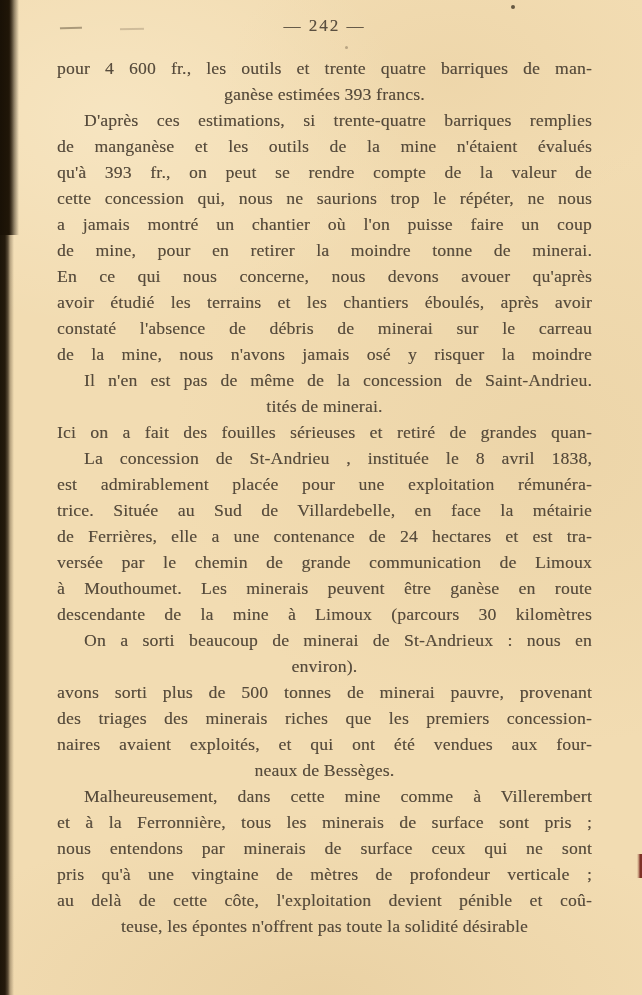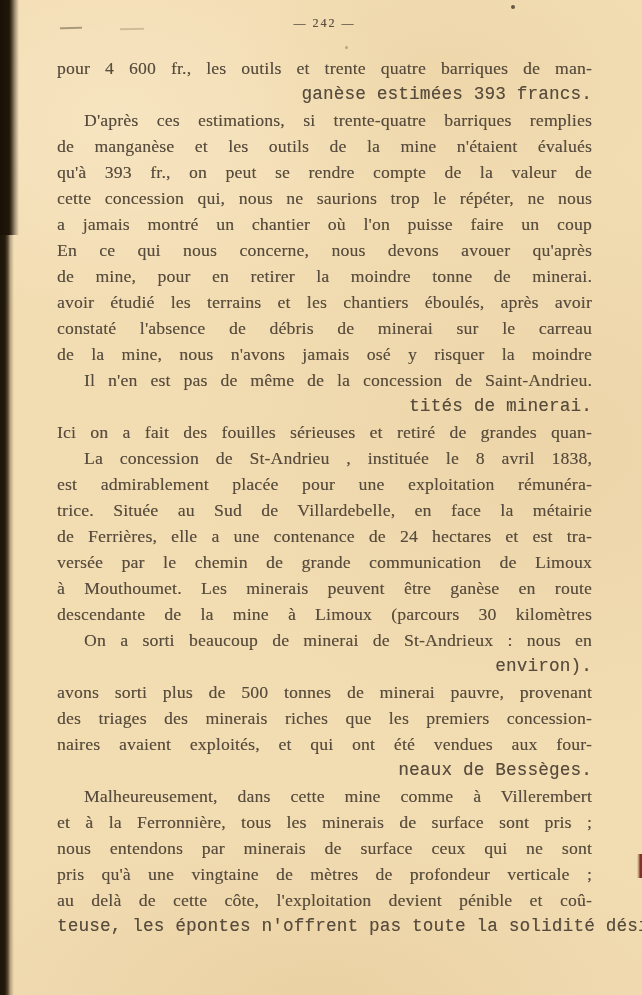--- a/index.html
+++ b/index.html
@@ -24,33 +24,33 @@
       rgba(60,44,22,0.35) 10px,rgba(60,44,22,0) 14px);
   }
   .binding-top{
     position:absolute;left:0;top:0;width:19px;height:235px;
     background:linear-gradient(to right,
       #191106 0px,#201608 9px,rgba(36,26,12,0.6) 13px,rgba(36,26,12,0) 19px);
     filter:blur(0.4px);
   }
   .header{
     position:absolute;top:16px;left:57px;width:535px;
-    text-align:center;font-size:12px;letter-spacing:2px;
+    text-align:center;font-size:17px;letter-spacing:2px;
     color:#5a4f40;
     text-shadow:0.3px 0.3px 0.6px rgba(70,58,42,0.45);
   }
   .textcol{
     position:absolute;left:57px;top:55px;width:535px;
     font-size:17.6px;line-height:26px;
     letter-spacing:0.2px;
     text-shadow:0.3px 0.3px 0.6px rgba(70,58,42,0.40);
   }
   .line{height:26px;}
   .line.just{text-align:justify;text-align-last:justify;}
-  .line.end{text-align:right;white-space:nowrap;font-family:Liberation Mono, monospace;}
+  .line.end{text-align:center;white-space:nowrap;}
   .line.indent{padding-left:27px;}
   
   .pencil1{
     position:absolute;left:60px;top:27px;width:22px;height:3px;
     border-top:2px solid rgba(110,95,70,0.55);
     transform:rotate(-1.5deg);filter:blur(0.4px);
   }
   .pencil2{
     position:absolute;left:120px;top:28px;width:24px;height:3px;
     border-top:2px solid rgba(120,104,78,0.30);
@@ -87,22 +87,22 @@
   <div class="header">— 242 —</div>
 
   <div class="textcol">
       <div class="line just">pour 4 600 fr., les outils et trente quatre barriques de man-</div>
       <div class="line end">ganèse estimées 393 francs.</div>
       <div class="line just indent">D'après ces estimations, si trente-quatre barriques remplies</div>
       <div class="line just">de manganèse et les outils de la mine n'étaient évalués</div>
       <div class="line just">qu'à 393 fr., on peut se rendre compte de la valeur de</div>
       <div class="line just">cette concession qui, nous ne saurions trop le répéter, ne nous</div>
       <div class="line just">a jamais montré un chantier où l'on puisse faire un coup</div>
+      <div class="line just">de mine, pour en retirer la moindre tonne de minerai.</div>
       <div class="line just">En ce qui nous concerne, nous devons avouer qu'après</div>
-      <div class="line just">de mine, pour en retirer la moindre tonne de minerai.</div>
       <div class="line just">avoir étudié les terrains et les chantiers éboulés, après avoir</div>
       <div class="line just">constaté l'absence de débris de minerai sur le carreau</div>
       <div class="line just">de la mine, nous n'avons jamais osé y risquer la moindre</div>
       <div class="line just indent">Il n'en est pas de même de la concession de Saint-Andrieu.</div>
       <div class="line end">tités de minerai.</div>
       <div class="line just">Ici on a fait des fouilles sérieuses et retiré de grandes quan-</div>
       <div class="line just indent">La concession de St-Andrieu , instituée le 8 avril 1838,</div>
       <div class="line just">est admirablement placée pour une exploitation rémunéra-</div>
       <div class="line just">trice. Située au Sud de Villardebelle, en face la métairie</div>
       <div class="line just">de Ferrières, elle a une contenance de 24 hectares et est tra-</div>

